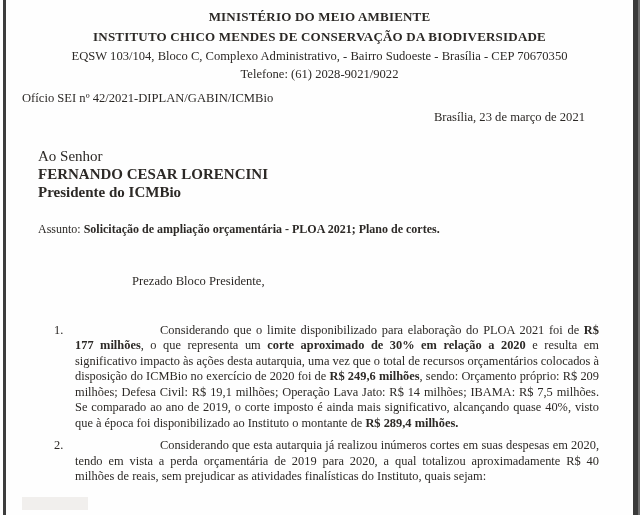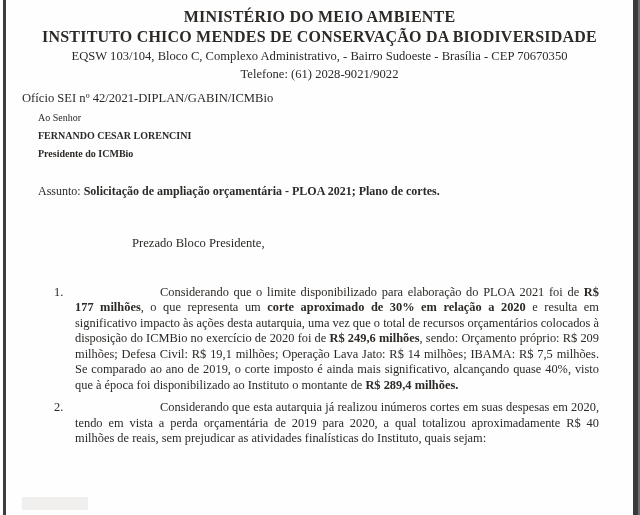--- a/index.html
+++ b/index.html
@@ -43,42 +43,42 @@
   .page {
     position: absolute;
     left: 6px; top: 0;
     width: 627px; height: 515px;
     padding-top: 7px;
     box-sizing: border-box;
   }
   .letterhead { text-align: center; }
   .lh-bold {
     font-weight: bold;
-    font-size: 16px;
+    font-size: 13px;
     line-height: 20px;
     letter-spacing: 0.2px;
   }
   .lh-reg {
     font-size: 12.6px;
     line-height: 18px;
   }
   .ref-line {
     margin: 7px 0 0 16px;
     font-size: 12.6px;
     line-height: 16px;
   }
   .date-line {
     margin: 3px 48px 0 0;
     text-align: right;
     font-size: 12.6px;
     line-height: 16px;
   }
   .recipient {
-    margin: 3px 0 0 32px;
-    font-size: 10px;
+    margin: 22px 0 0 32px;
+    font-size: 15px;
     line-height: 18px;
   }
   .recipient .bold { font-weight: bold; }
   .subject-block {
     margin: 18px 40px 0 32px;
     font-size: 12px;
     line-height: 20.5px;
   }
   .greeting {
     margin: 33px 0 0 126px;
@@ -117,20 +117,21 @@
 
   <div class="letterhead">
     <div class="lh-bold">MINISTÉRIO DO MEIO AMBIENTE</div>
     <div class="lh-bold">INSTITUTO CHICO MENDES DE CONSERVAÇÃO DA BIODIVERSIDADE</div>
     <div class="lh-reg">EQSW 103/104, Bloco C, Complexo Administrativo, - Bairro Sudoeste - Brasília - CEP 70670350</div>
     <div class="lh-reg">Telefone: (61) 2028-9021/9022</div>
   </div>
 
   <div class="ref-line">Ofício SEI nº 42/2021-DIPLAN/GABIN/ICMBio</div>
 
+  <div class="date-line">Brasília, 23 de março de 2021</div>
 
   <div class="recipient">
     <div>Ao Senhor</div>
     <div class="bold">FERNANDO CESAR LORENCINI</div>
     <div class="bold">Presidente do ICMBio</div>
   </div>
 
   <div class="subject-block">
     <div><span>Assunto: </span><span style="font-weight: bold;">Solicitação de ampliação orçamentária - PLOA 2021; Plano de cortes.</span></div>
   </div>

